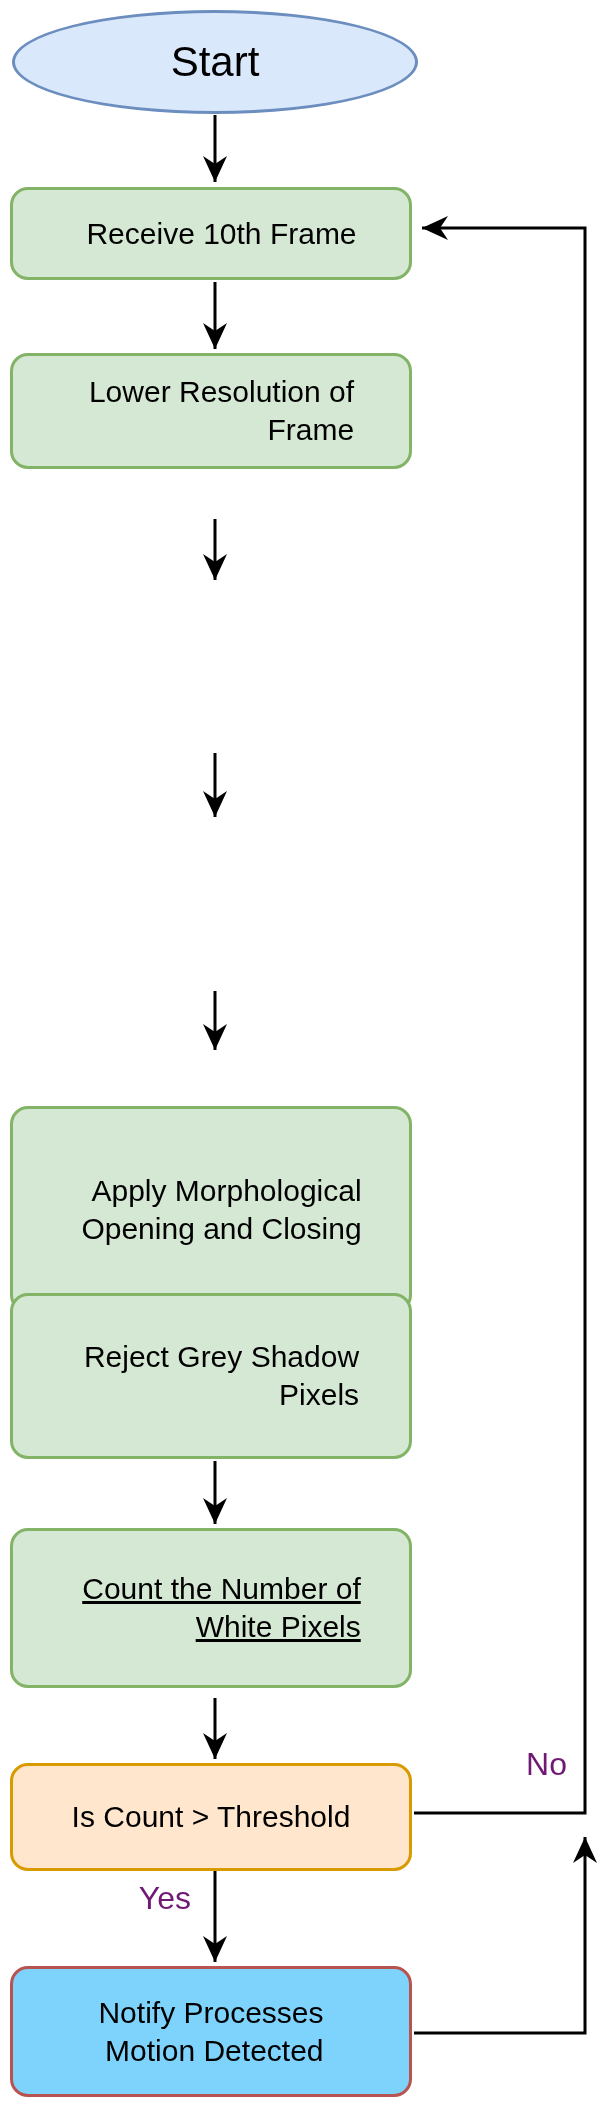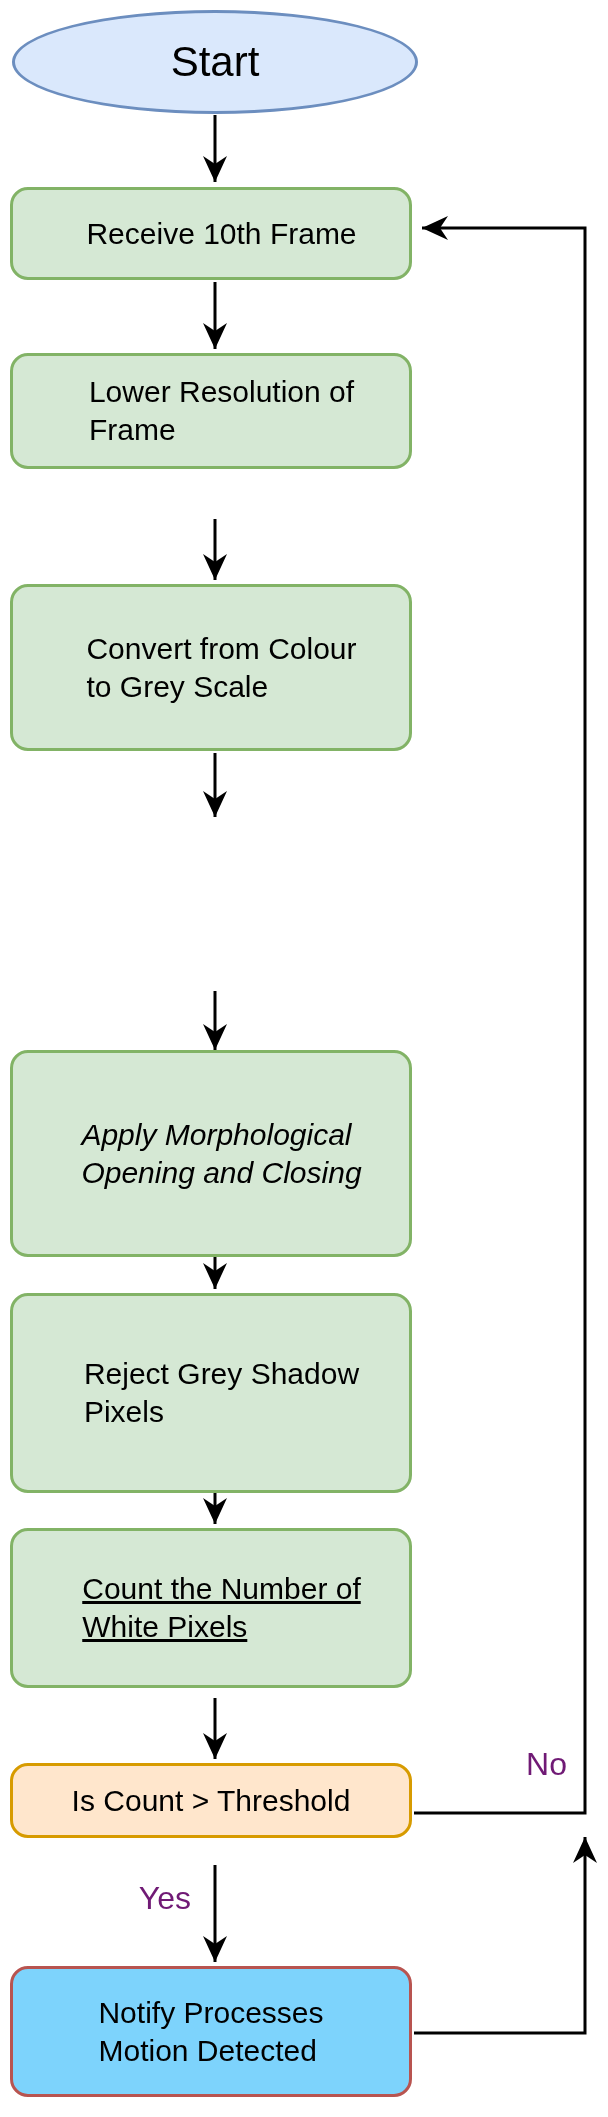--- a/index.html
+++ b/index.html
@@ -23,21 +23,21 @@
     height: 2117px;
   }
   .node {
     position: absolute;
     left: 10px;
     width: 402px;
     box-sizing: border-box;
     display: flex;
     align-items: center;
     justify-content: center;
-    text-align: left;
+    text-align: right;
     white-space: pre-line;
     color: #000000;
     font-size: 30px;
     line-height: 38px;
     border-radius: 18px;
   }
   .terminator {
     left: 12px;
     width: 406px;
     border-radius: 50%;
@@ -93,34 +93,32 @@
     </g>
   </svg>
 
   <div class="node terminator" style="top:10px;height:104px;">Start</div>
 
   <div class="node process" style="top:187px;height:93px;">Receive 10th Frame</div>
 
   <div class="node process" style="top:353px;height:116px;">Lower Resolution of
 Frame</div>
 
-  <div class="node process" style="top:584px;height:167px;">Convert from Colour
-to Grey Scale</div>
 
 
-  <div class="node process" style="top:1050px;height:207px;font-style:italic;">Apply Morphological
+  <div class="node process" style="top:1106px;height:207px;">Apply Morphological
 Opening and Closing</div>
 
-  <div class="node process" style="top:1293px;height:200px;">Reject Grey Shadow
+  <div class="node process" style="top:1293px;height:166px;">Reject Grey Shadow
 Pixels</div>
 
   <div class="node process" style="top:1528px;height:160px;text-decoration:underline;">Count the Number of
 White Pixels</div>
 
-  <div class="node decision" style="top:1763px;height:75px;">Is Count &gt; Threshold</div>
+  <div class="node decision" style="top:1763px;height:108px;">Is Count &gt; Threshold</div>
 
   <div class="node alert" style="top:1966px;height:131px;">Notify Processes
 Motion Detected</div>
 
   <div class="edge-label" style="left:467px;top:1742px;width:100px;">No</div>
 
   <div class="edge-label" style="left:91px;top:1876px;width:100px;">Yes</div>
 
 </div>
 

